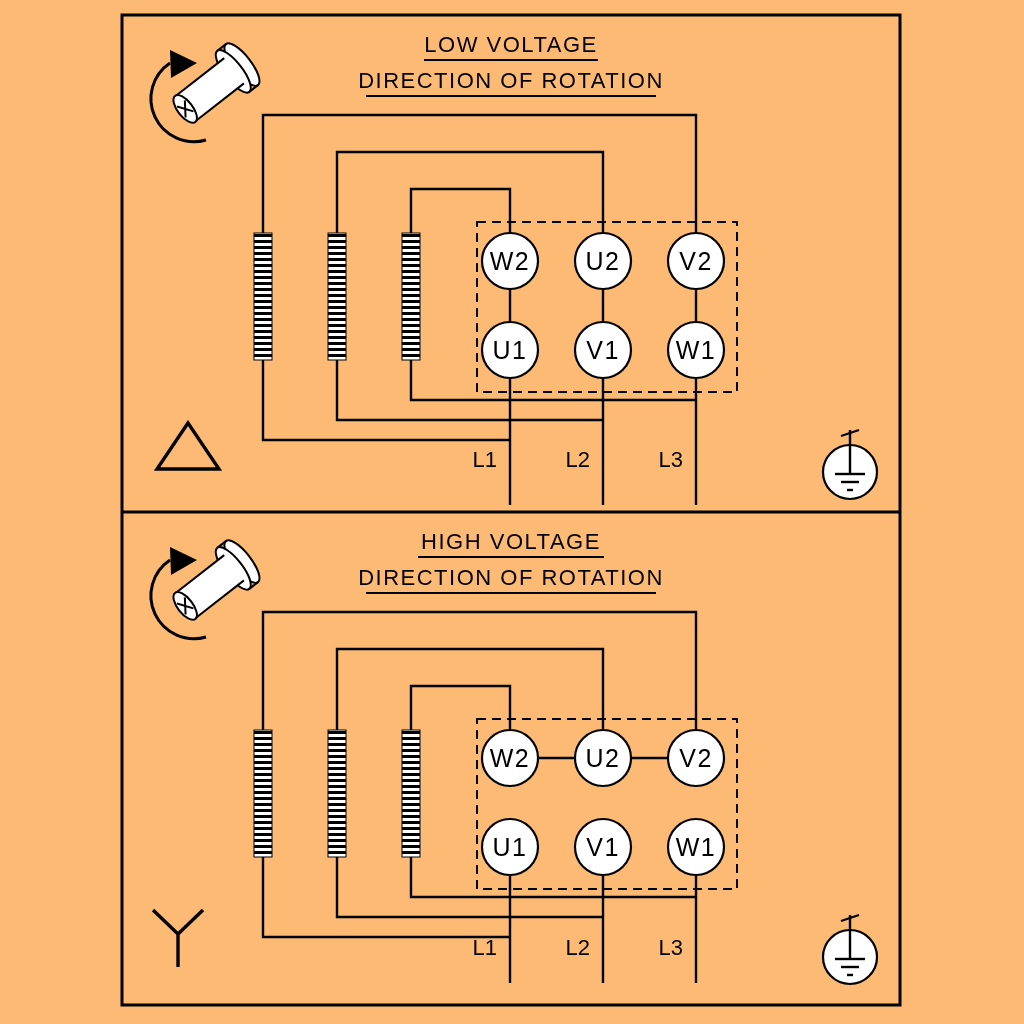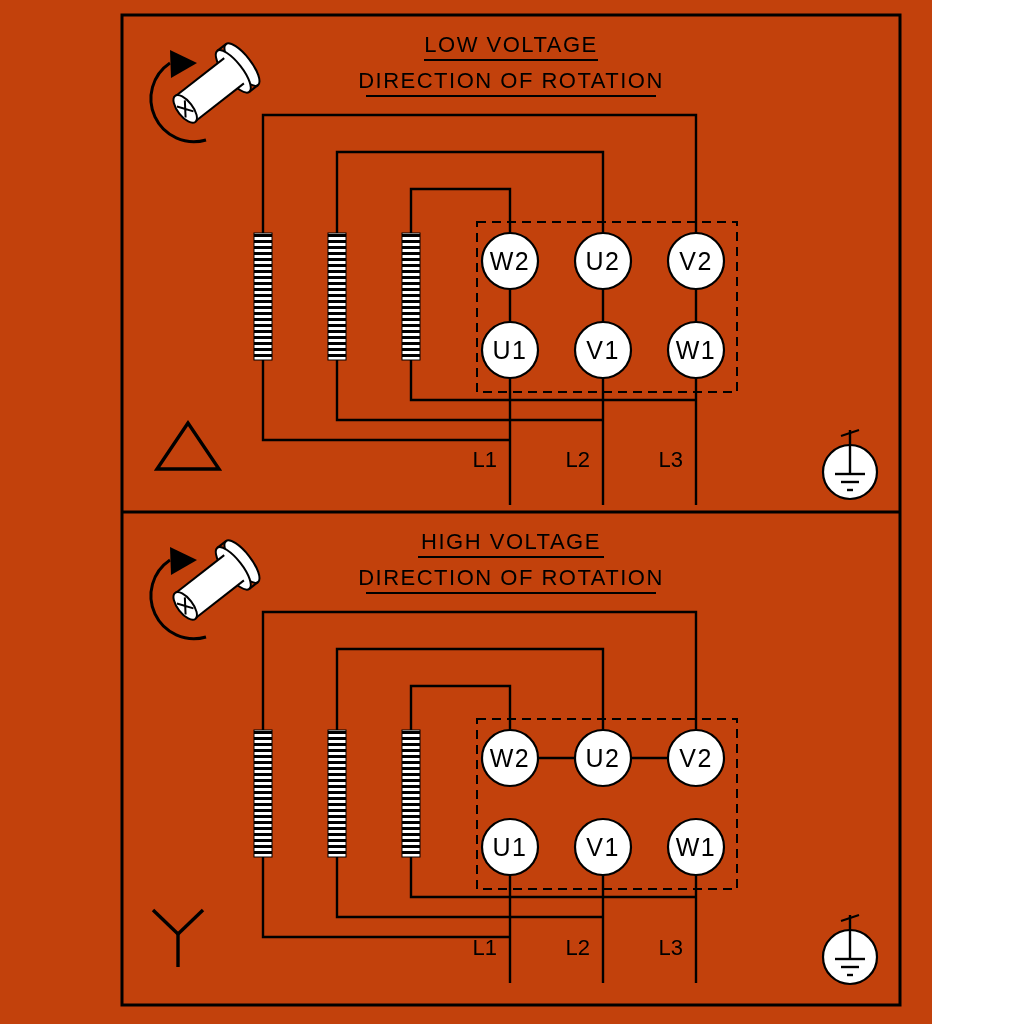--- a/index.html
+++ b/index.html
@@ -1,16 +1,16 @@
 <!DOCTYPE html>
 <html><head>
 <meta charset="utf-8">
 <style>
   html,body{margin:0;padding:0;background:#ffffff;}
-  .page{position:relative;width:932px;height:1024px;background:#c2410c;font-family:"Liberation Sans",sans-serif;overflow:hidden;}
+  .page{position:relative;width:1024px;height:1024px;background:#fdba74;font-family:"Liberation Sans",sans-serif;overflow:hidden;}
   svg{display:block;}
   text{fill:#000;font-family:"Liberation Sans",sans-serif;}
   .t-title{font-size:22px;letter-spacing:1.5px;}
   .t-term{font-size:25px;letter-spacing:1.5px;}
   .t-l{font-size:22px;}
   .ln{stroke:#000;stroke-width:2.4;fill:none;}
   .ln-thin{stroke:#000;stroke-width:2;fill:none;}
   .frame{stroke:#000;stroke-width:3;fill:none;}
   .ul{stroke:#000;stroke-width:2;}
   .dash{stroke:#000;stroke-width:2;fill:none;stroke-dasharray:9 6;}

